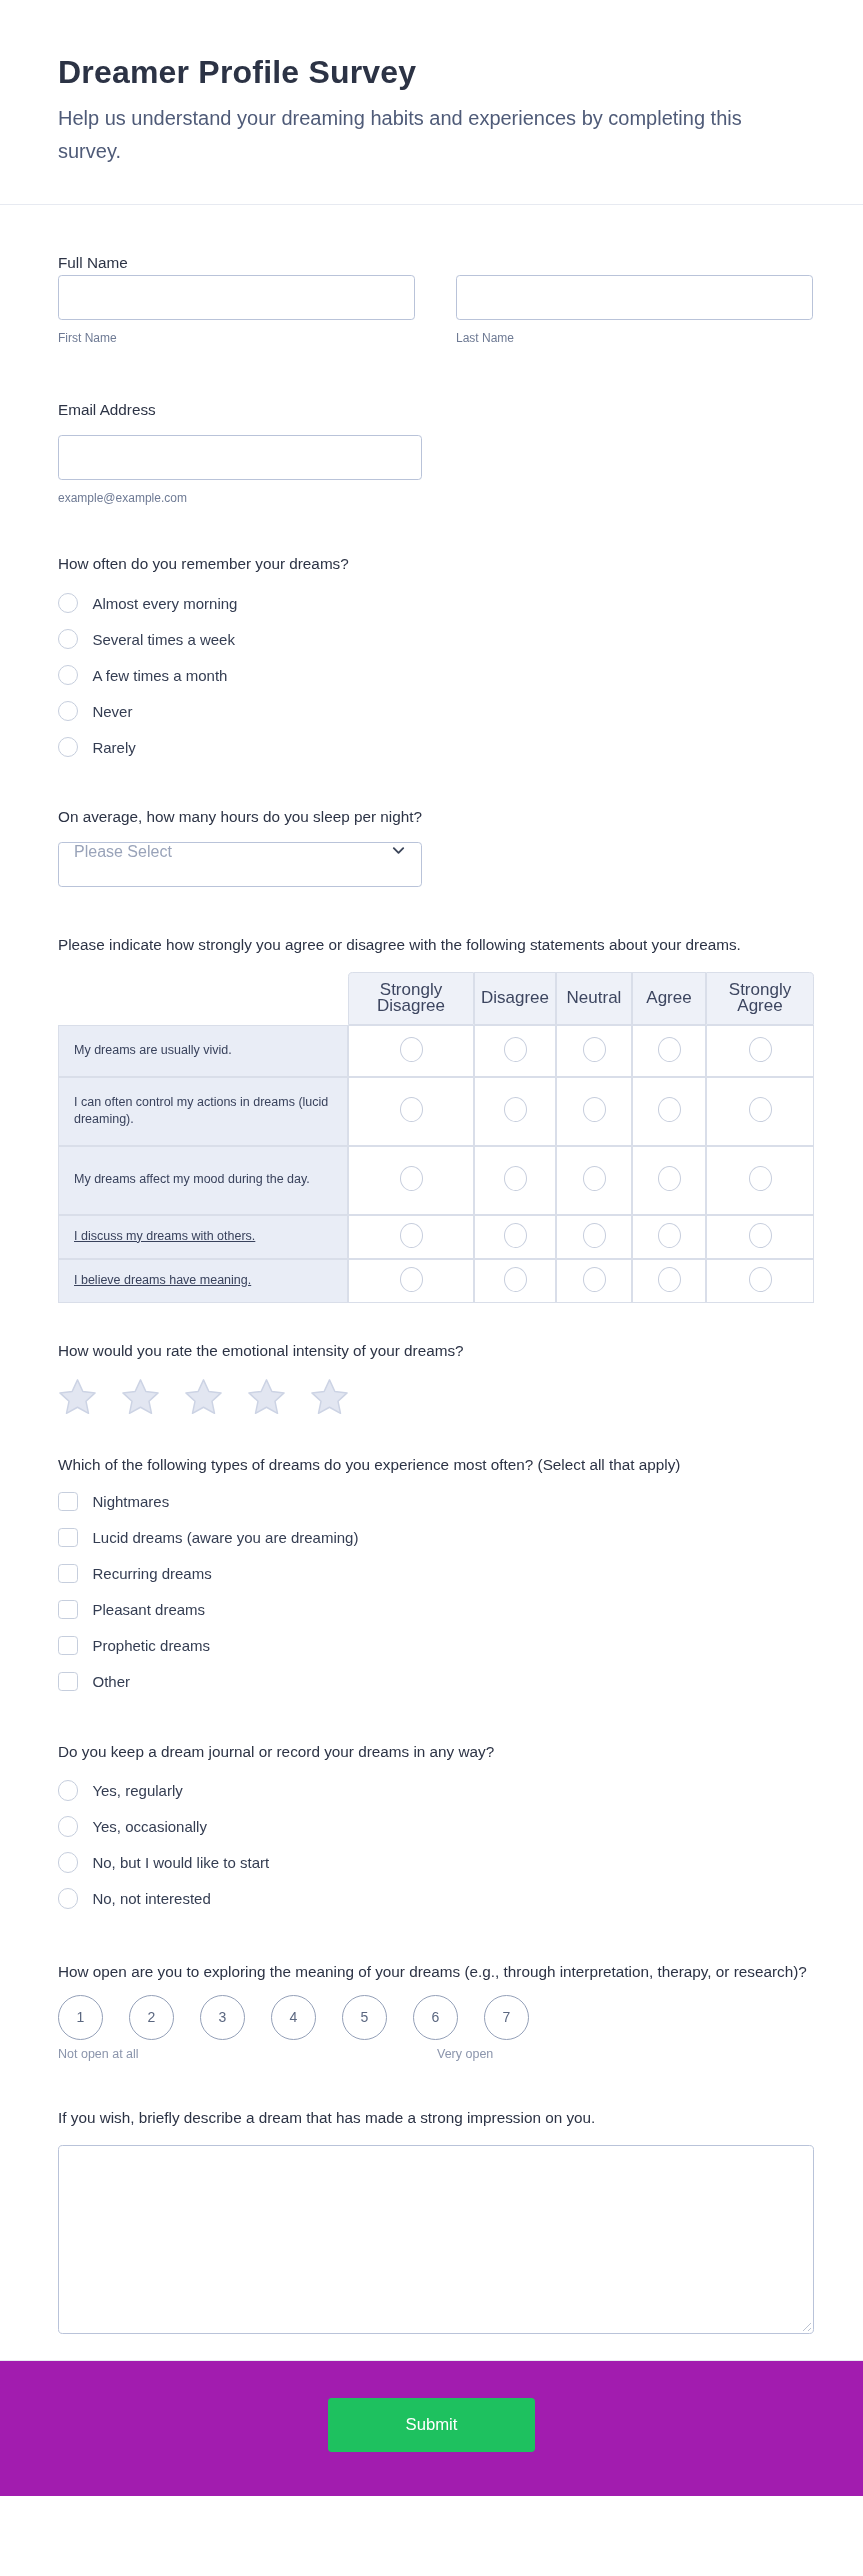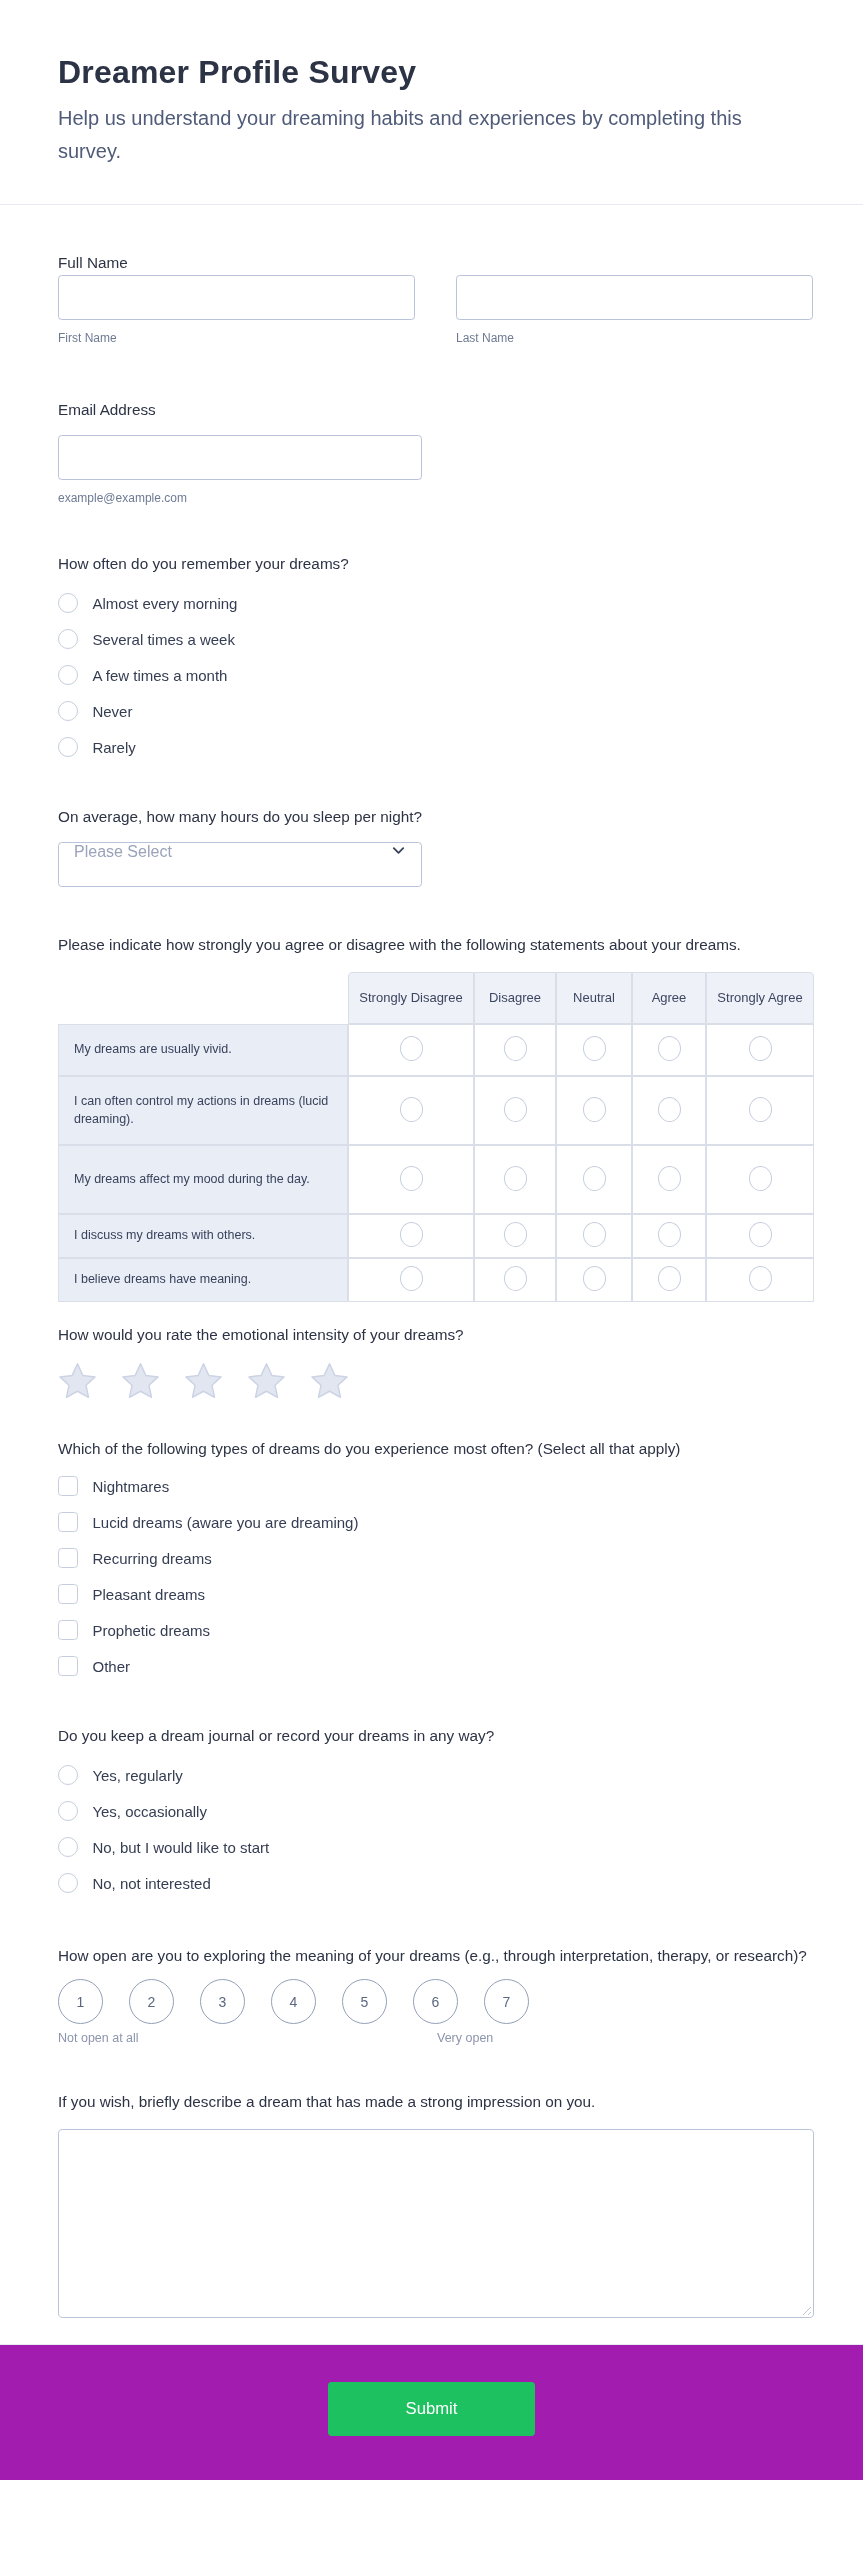--- a/index.html
+++ b/index.html
@@ -39,32 +39,32 @@
     margin-top:13px; width:364px; height:45px; border:0.9px solid #b9c3d9; border-radius:3.7px;
     display:flex; align-items:flex-start; justify-content:space-between; padding:0 15px; cursor:pointer; background:#fff;
   }
   .select-placeholder { font-size:16px; color:#99a3b9; }
   .chevron { width:15px; height:15px; }
   
   .matrix-table { margin-top:15px; border-collapse:separate; border-spacing:0; width:756px; table-layout:fixed; }
   .matrix-table th, .matrix-table td { border:0.9px solid #d9dee9; }
   .matrix-table .corner { border:none; background:transparent; }
   .matrix-head {
-    background:#eef1f8; font-size:13px; font-weight:500; color:#3d4660;
+    background:#eef1f8; font-size:17px; font-weight:500; color:#3d4660;
     padding:9.3px 5.6px; text-align:center; line-height:16px; vertical-align:middle; height:52px;
   }
   .matrix-rowlabel {
     background:#e9edf6; font-size:12.5px; font-weight:400; color:#39425c;
     padding:11px 15px; text-align:left; line-height:17.6px; vertical-align:middle;
   }
   .matrix-cell { background:#fff; text-align:center; vertical-align:middle; }
   .matrix-radio { width:23px; height:25px; border-radius:50%; border:0.9px solid #c7cedd; background:#fff; display:inline-block; cursor:pointer; }
   .matrix-table tr.r1 td { height:52px; }
   .matrix-table tr.r2 td, .matrix-table tr.r3 td { height:69px; }
-  .matrix-table tr.r4 td, .matrix-table tr.r5 td { height:44px; }
+  .matrix-table tr.r4 td, .matrix-table tr.r5 td { height:44px;text-decoration:underline; }
   .matrix-table thead th:nth-child(2) { border-top-left-radius:4.6px; }
   .matrix-table thead th:last-child { border-top-right-radius:4.6px; }
   
   .stars { margin-top:15px; display:flex; gap:24px; }
   .star-svg { cursor:pointer; }
   
   .scale-row { margin-top:11px; display:flex; gap:26px; }
   .scale-circle {
     width:45px; height:45px; border-radius:50%; border:0.9px solid #94a0b8; background:#fff;
     display:flex; align-items:center; justify-content:center;
@@ -219,21 +219,21 @@
           <td class="matrix-cell"><span class="matrix-radio"></span></td>
           <td class="matrix-cell"><span class="matrix-radio"></span></td>
           <td class="matrix-cell"><span class="matrix-radio"></span></td>
           <td class="matrix-cell"><span class="matrix-radio"></span></td>
           <td class="matrix-cell"><span class="matrix-radio"></span></td>
         </tr>
       </tbody>
     </table>
   </div>
 
-  <div class="section" style="margin-top:20px">
+  <div class="section" style="margin-top:35px">
     <div class="q-label">How would you rate the emotional intensity of your dreams?</div>
     <div class="stars">
       <svg class="star-svg" width="39" height="37" viewBox="0 0 42 40">
         <polygon points="21,2 26.8,14.6 40,16.1 30.2,25.2 32.9,38.2 21,31.6 9.1,38.2 11.8,25.2 2,16.1 15.2,14.6" fill="#e2e6f1" stroke="#ccd3e4" stroke-width="1.6" stroke-linejoin="round"></polygon>
       </svg>
       <svg class="star-svg" width="39" height="37" viewBox="0 0 42 40">
         <polygon points="21,2 26.8,14.6 40,16.1 30.2,25.2 32.9,38.2 21,31.6 9.1,38.2 11.8,25.2 2,16.1 15.2,14.6" fill="#e2e6f1" stroke="#ccd3e4" stroke-width="1.6" stroke-linejoin="round"></polygon>
       </svg>
       <svg class="star-svg" width="39" height="37" viewBox="0 0 42 40">
         <polygon points="21,2 26.8,14.6 40,16.1 30.2,25.2 32.9,38.2 21,31.6 9.1,38.2 11.8,25.2 2,16.1 15.2,14.6" fill="#e2e6f1" stroke="#ccd3e4" stroke-width="1.6" stroke-linejoin="round"></polygon>

